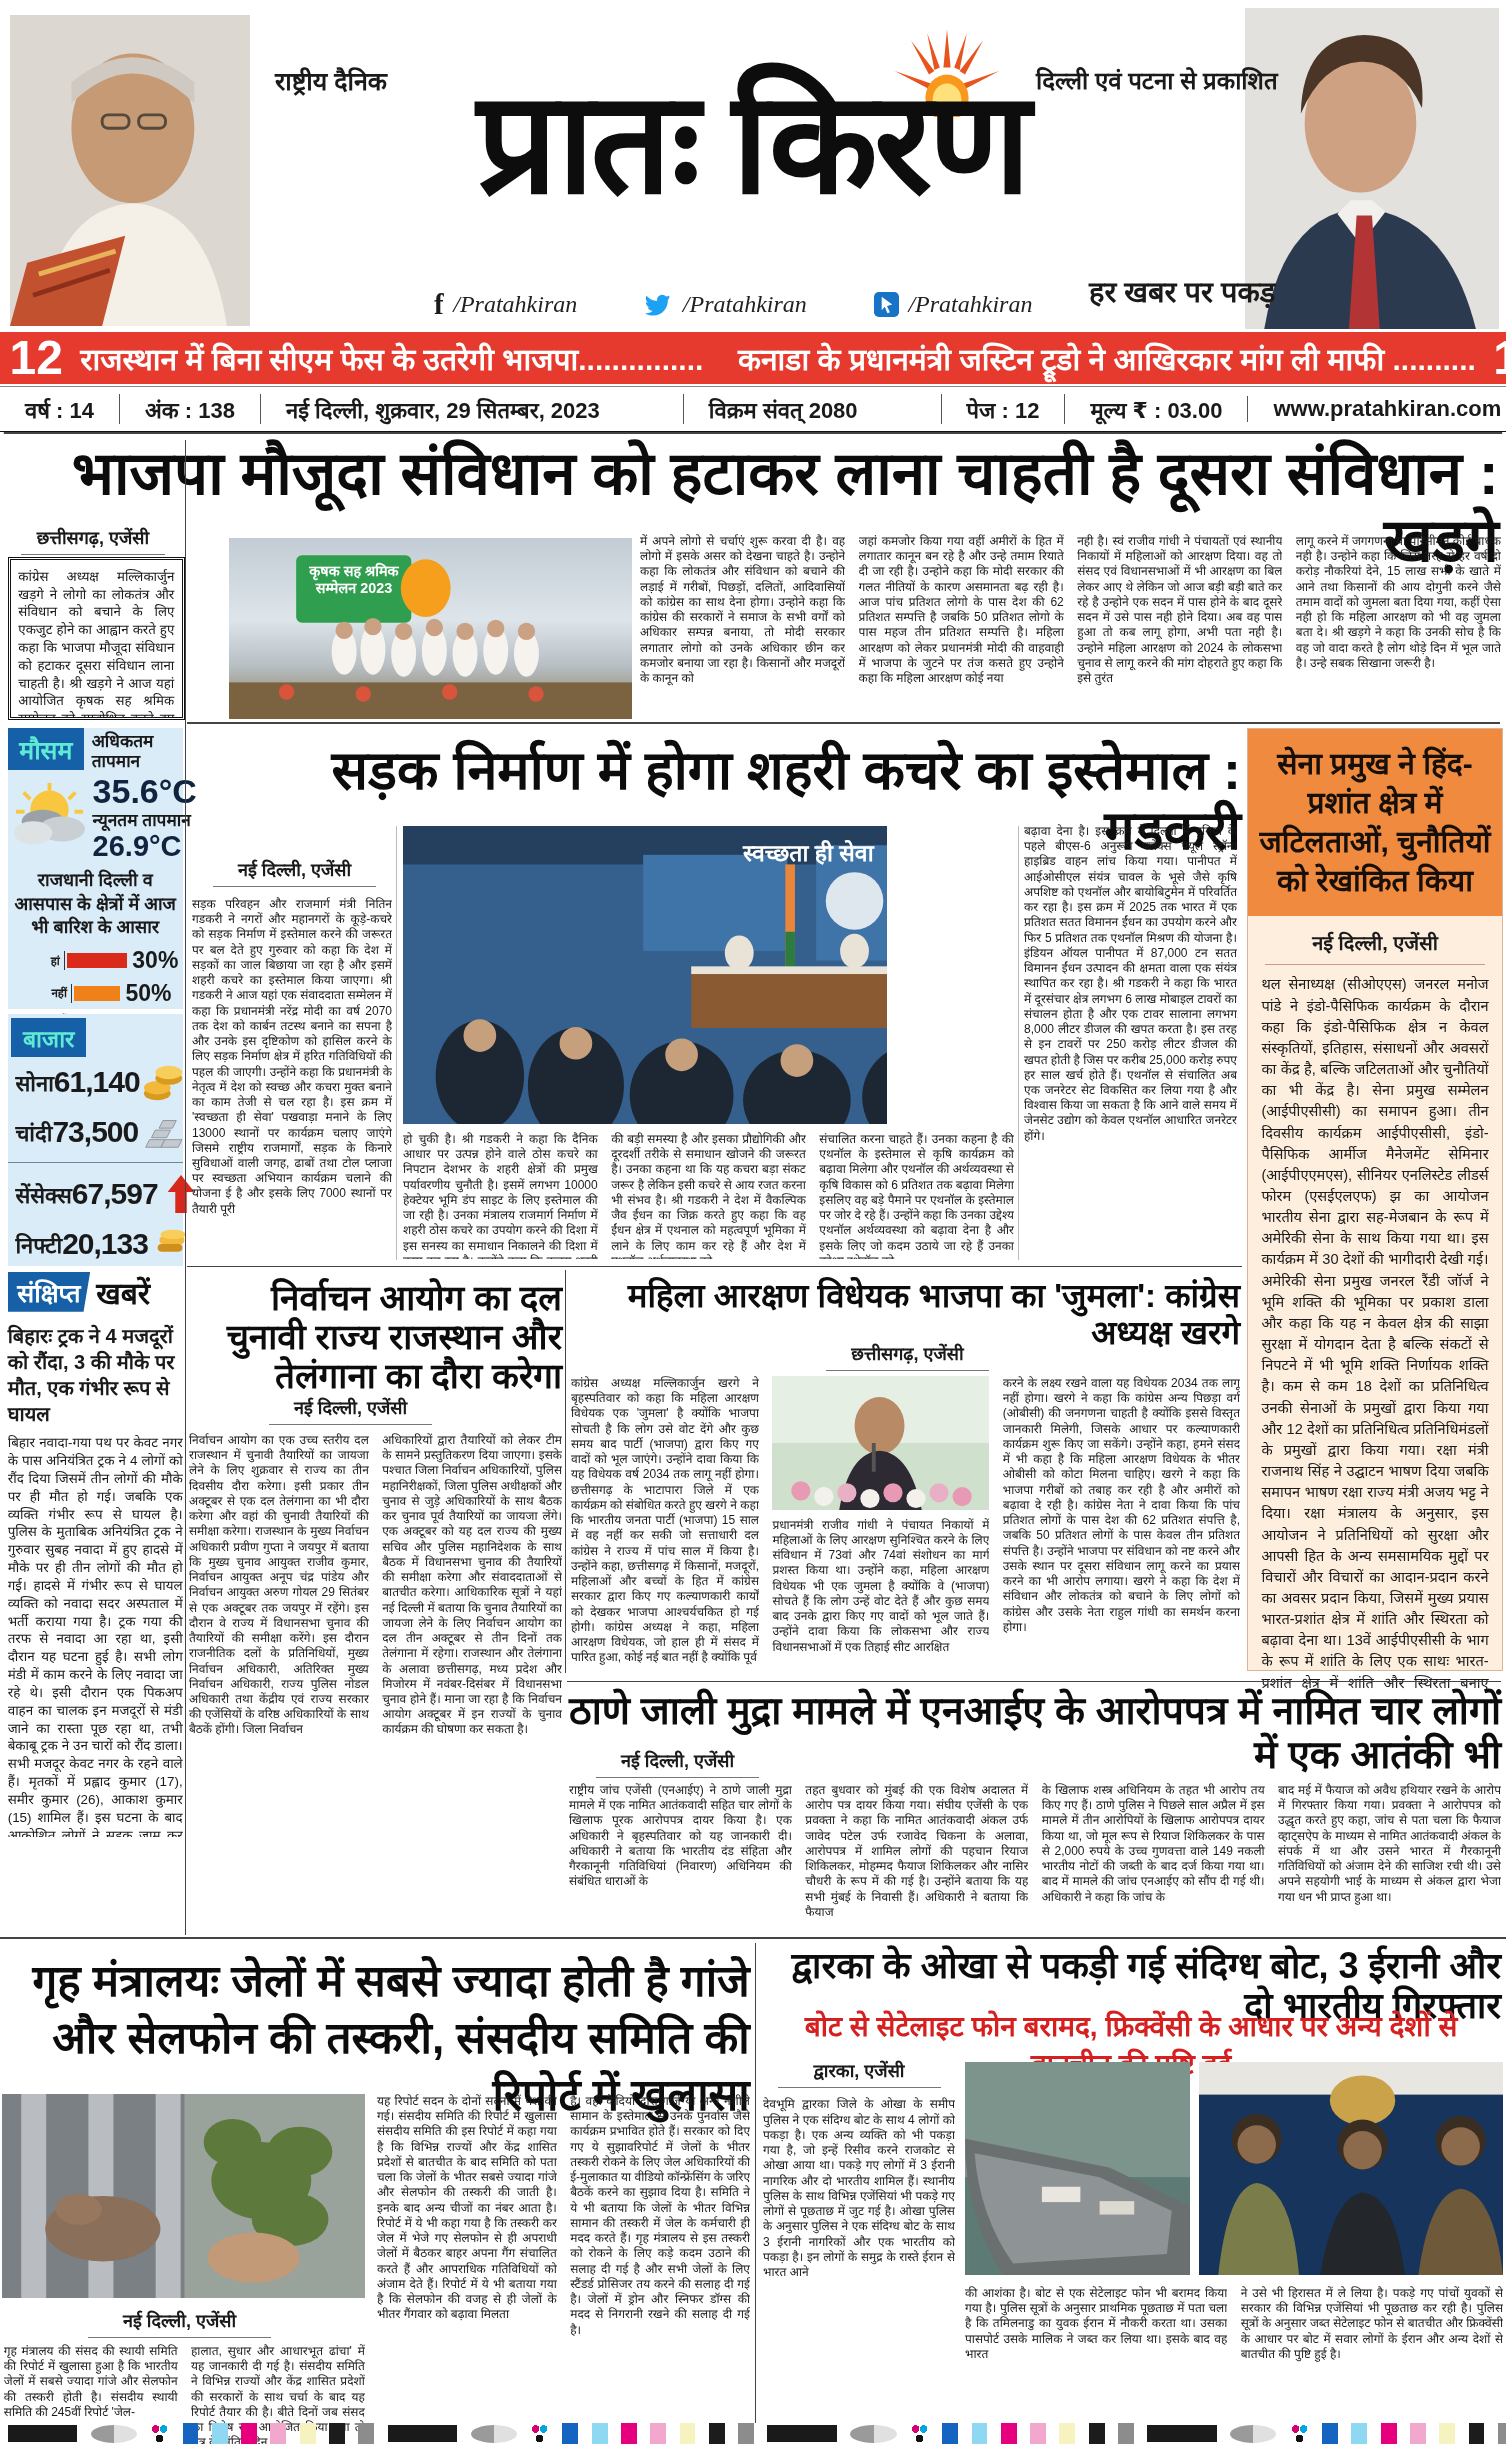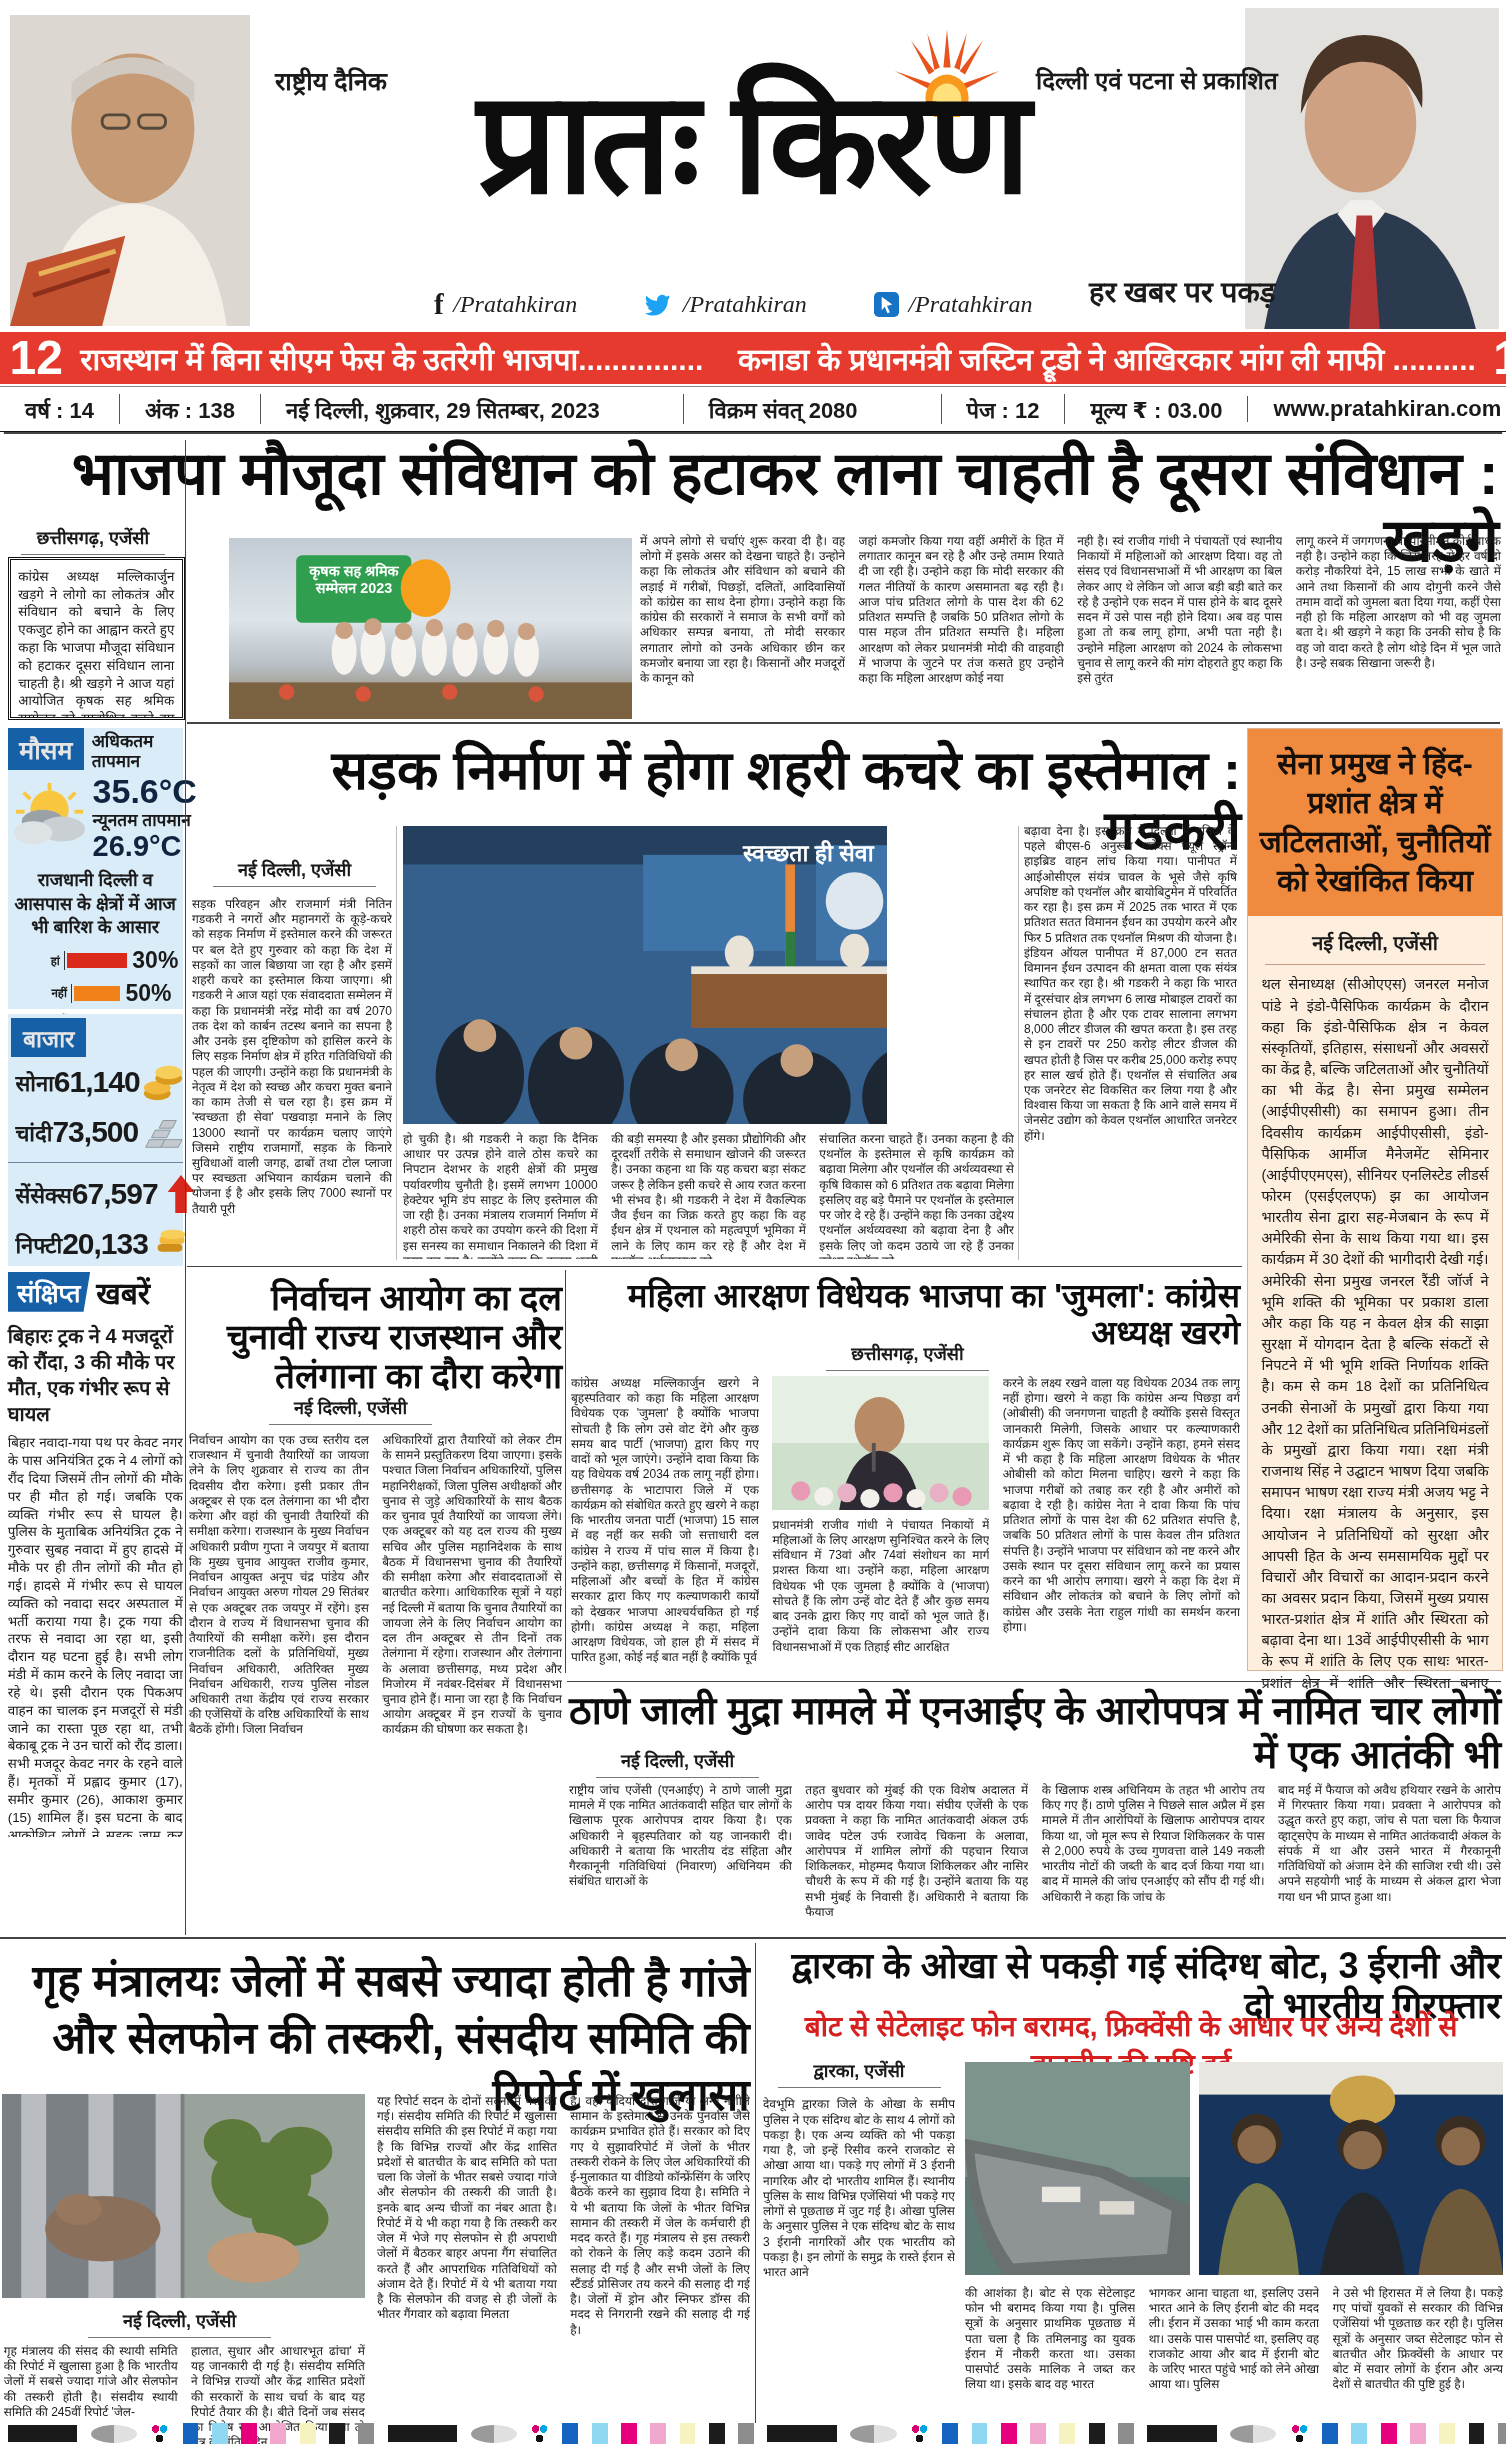--- a/index.html
+++ b/index.html
@@ -30,21 +30,21 @@
   .byline{font-size:18px;font-weight:bold;text-align:center;}
   .byline:after{content:"";display:block;height:1px;background:#777;margin-top:4.8px;}
   .cols{display:flex;gap:13.4px;overflow:hidden;}
   .tcol{flex:1;font-size:12px;line-height:1.27;text-align:justify;color:#1c1c1c;overflow:hidden;}
   .single-col{font-size:12px;line-height:1.27;text-align:justify;overflow:hidden;}
   .divider{background:#444;}
   
   .intro-box{border:1.9px solid #111;outline:1px solid #111;outline-offset:1.9px;padding:7.7px;
              font-size:13.3px;line-height:1.34;text-align:justify;overflow:hidden;}
   .panel{background:#d9ecf8;}
-  .blue-tab{background:#1660a8;color:#e5e5e5;font-weight:800;display:inline-block;padding:3.8px 11.5px;}
+  .blue-tab{background:#1660a8;color:#5eead4;font-weight:800;display:inline-block;padding:3.8px 11.5px;}
   .w-lab{font-size:17.3px;font-weight:800;line-height:1.15;}
   .w-temp{font-weight:800;color:#10233f;}
   .forecast{font-size:18px;font-weight:800;text-align:center;line-height:1.3;}
   .poll{display:flex;flex-direction:column;gap:5.8px;}
   .prow{display:flex;align-items:center;}
   .plabel{width:58px;font-size:11.5px;font-weight:bold;text-align:right;padding-right:3.8px;line-height:1.05;}
   .pbars{border-left:1.9px solid #333;padding-left:1.9px;display:flex;align-items:center;height:19px;flex:1;}
   .pbar{height:15.4px;display:inline-block;}
   .pval{font-size:23px;font-weight:800;width:56px;text-align:left;padding-left:5.8px;}
   .mrow{display:flex;align-items:center;padding:3.8px 7.7px;}
@@ -504,21 +504,20 @@
           <circle cx="272" cy="88" r="20"></circle>
       </g>
       <path d="M20 222 Q30 130 60 126 Q96 130 104 222 Z" fill="#7a7d4a"></path>
       <path d="M126 222 Q140 140 170 136 Q204 140 214 222 Z" fill="#23262a"></path>
       <path d="M228 222 Q240 136 272 132 Q306 136 316 222 Z" fill="#6e5a3a"></path>
     </svg>
   </div>
 
   <div class="abs cols" style="left:965px;top:2286px;width:538px;height:158px;">
       <div class="tcol">की आशंका है। बोट से एक सेटेलाइट फोन भी बरामद किया गया है। पुलिस सूत्रों के अनुसार प्राथमिक पूछताछ में पता चला है कि तमिलनाडु का युवक ईरान में नौकरी करता था। उसका पासपोर्ट उसके मालिक ने जब्त कर लिया था। इसके बाद वह भारत</div>
-      <div class="tcol">भागकर आना चाहता था, इसलिए उसने भारत आने के लिए ईरानी बोट की मदद ली। ईरान में उसका भाई भी काम करता था। उसके पास पासपोर्ट था, इसलिए वह राजकोट आया और बाद में ईरानी बोट के जरिए भारत पहुंचे भाई को लेने ओखा आया था। पुलिस</div>
       <div class="tcol">ने उसे भी हिरासत में ले लिया है। पकड़े गए पांचों युवकों से सरकार की विभिन्न एजेंसियां भी पूछताछ कर रही है। पुलिस सूत्रों के अनुसार जब्त सेटेलाइट फोन से बातचीत और फ्रिक्वेंसी के आधार पर बोट में सवार लोगों के ईरान और अन्य देशों से बातचीत की पुष्टि हुई है।</div>
     </div>
 
   <div class="abs cb" style="left:0;top:2419px;width:1506px;height:29px;">
       <span class="cb-bar" style="background: rgb(26, 26, 26);"></span>
       <span class="cb-ellipse" style="background: linear-gradient(90deg, rgb(154, 154, 154) 50%, rgb(224, 224, 224) 50%);"></span>
       <span class="cb-dots" style="color: rgb(214, 0, 110);"></span>
       <span class="cb-sq" style="background: rgb(21, 101, 192);"></span>
       <span class="cb-sq" style="background: rgb(143, 216, 242);"></span>
       <span class="cb-sq" style="background: rgb(230, 0, 126);"></span>

